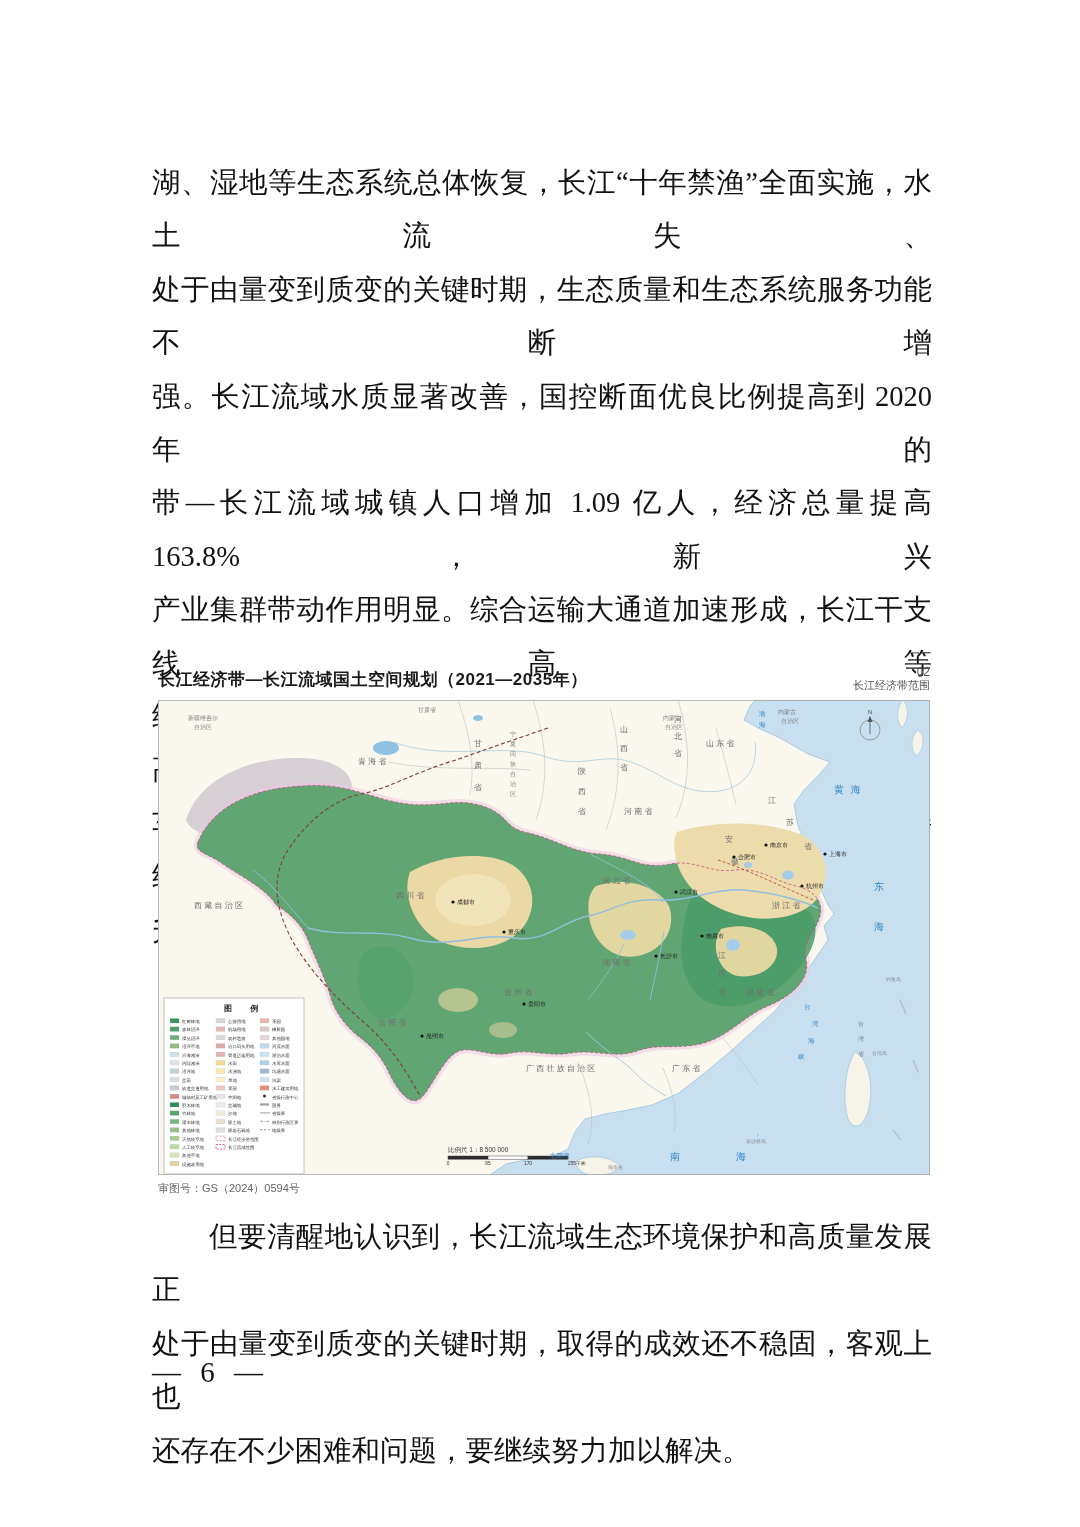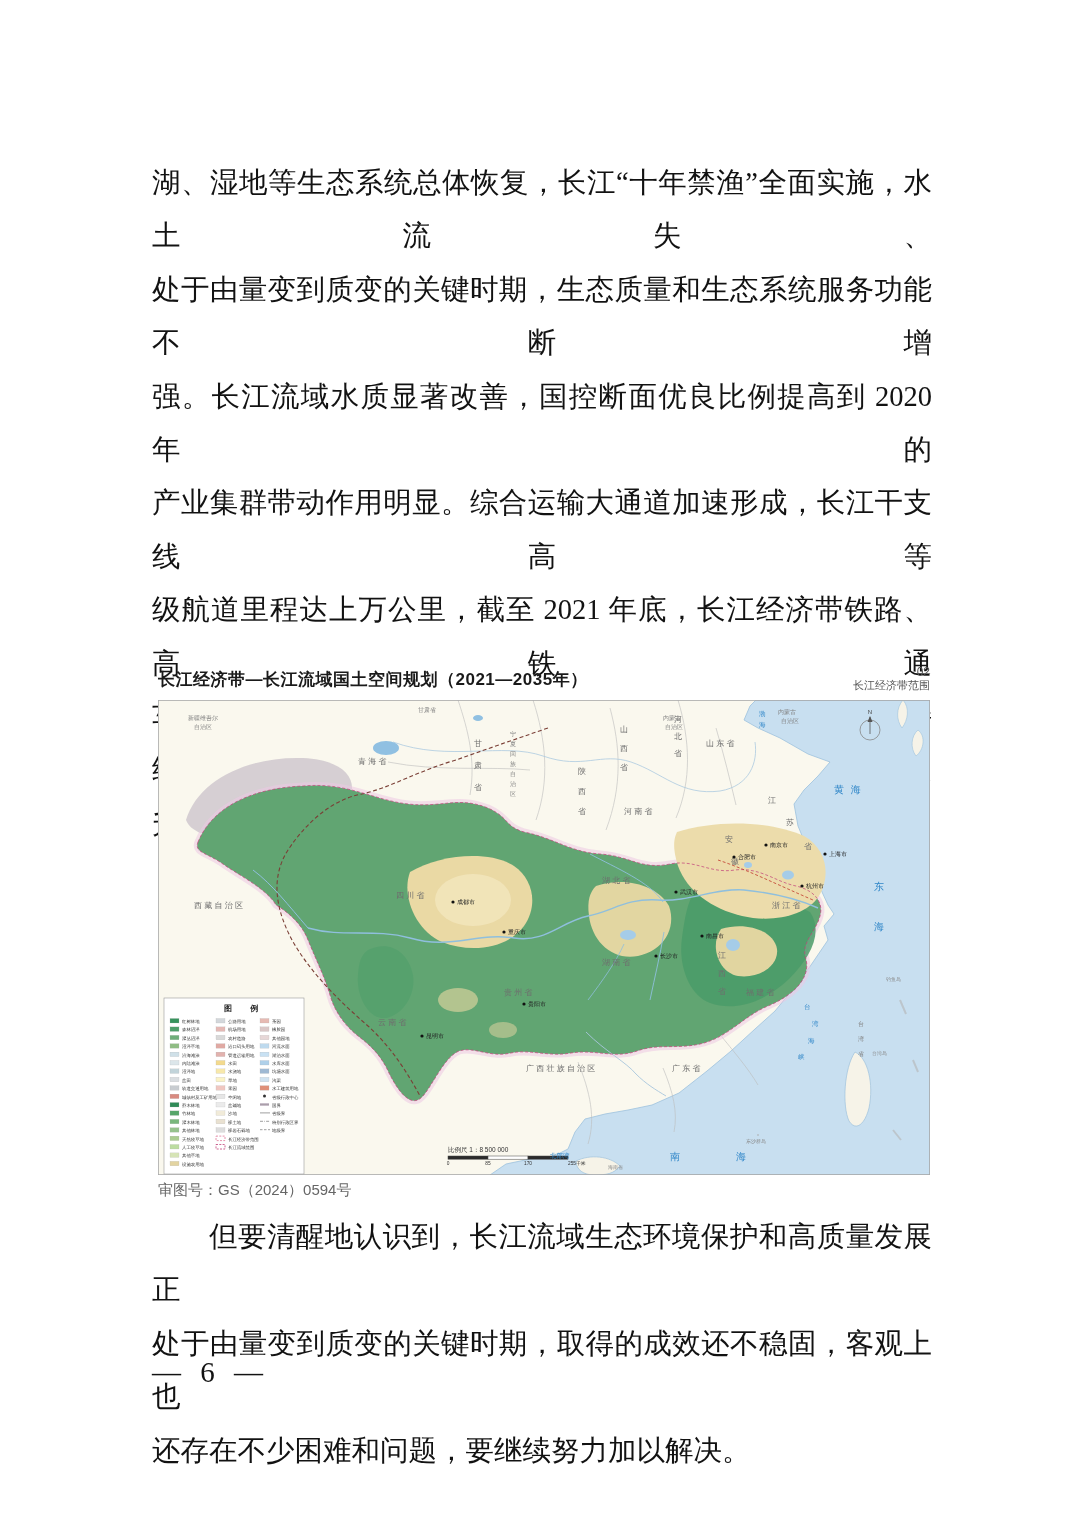--- a/index.html
+++ b/index.html
@@ -12,21 +12,21 @@
   #p1{top:156px;}
   #p2{top:1210px;}
   .map-head{position:absolute;left:158px;top:666px;width:772px;display:flex;justify-content:space-between;align-items:center;
             font-family:"Liberation Sans","DejaVu Sans",sans-serif;}
   .map-title{font-size:17px;font-weight:bold;color:#1a1a1a;letter-spacing:0.5px;}
   .map-corner{text-align:right;color:#555;font-size:11px;line-height:13px;}
   .map-corner .idx{font-size:12px;}
   #map-wrap{position:absolute;left:158px;top:700px;width:772px;height:475px;}
   #map-canvas{display:block;width:772px;height:475px;}
   .approval{position:absolute;left:158px;top:1181px;font-family:"Liberation Sans","DejaVu Sans",sans-serif;
-            font-size:15px;color:#666;}
+            font-size:11px;color:#666;}
   .pageno{position:absolute;left:152px;top:1356px;font-family:"Liberation Serif","DejaVu Serif",serif;
           font-size:29px;color:#121212;letter-spacing:6px;}
   
   #map-canvas text{font-family:"Liberation Sans","DejaVu Sans",sans-serif;}
   #map-canvas .prov{font-size:8px;fill:#6e6e6e;}
   #map-canvas .prov-sm{font-size:6px;fill:#828282;}
   #map-canvas .sea{font-size:10px;fill:#2f86c8;letter-spacing:2px;}
   #map-canvas .sea-sm{font-size:6.5px;fill:#2f86c8;}
   #map-canvas .city{font-size:6px;fill:#222222;}
   #map-canvas .tiny{font-size:5px;fill:#8a8a8a;}
@@ -38,20 +38,21 @@
 </style>
 </head>
 <body>
 
 <div class="page">
 
   <div class="para" id="p1">
     <div class="jl">湖、湿地等生态系统总体恢复，长江“十年禁渔”全面实施，水土流失、</div>
     <div class="jl">处于由量变到质变的关键时期，生态质量和生态系统服务功能不断增</div>
     <div class="jl">强。长江流域水质显著改善，国控断面优良比例提高到 2020 年的</div>
+    <div class="jl">带—长江流域城镇人口增加 1.09 亿人，经济总量提高 163.8%，新兴</div>
     <div class="jl">产业集群带动作用明显。综合运输大通道加速形成，长江干支线高等</div>
     <div class="jl">级航道里程达上万公里，截至 2021 年底，长江经济带铁路、高铁通</div>
     <div class="jl">车里程分别达到约 4.65 万公里、1.69 万公里，黄金水道功能持续提</div>
     <div class="jl-short">升。《长江保护法》成为我国首部流域法。</div>
   </div>
 
   <div class="map-head">
     <div class="map-title">长江经济带—长江流域国土空间规划（2021—2035年）</div>
     <div class="map-corner">
       <div class="idx">02</div>

